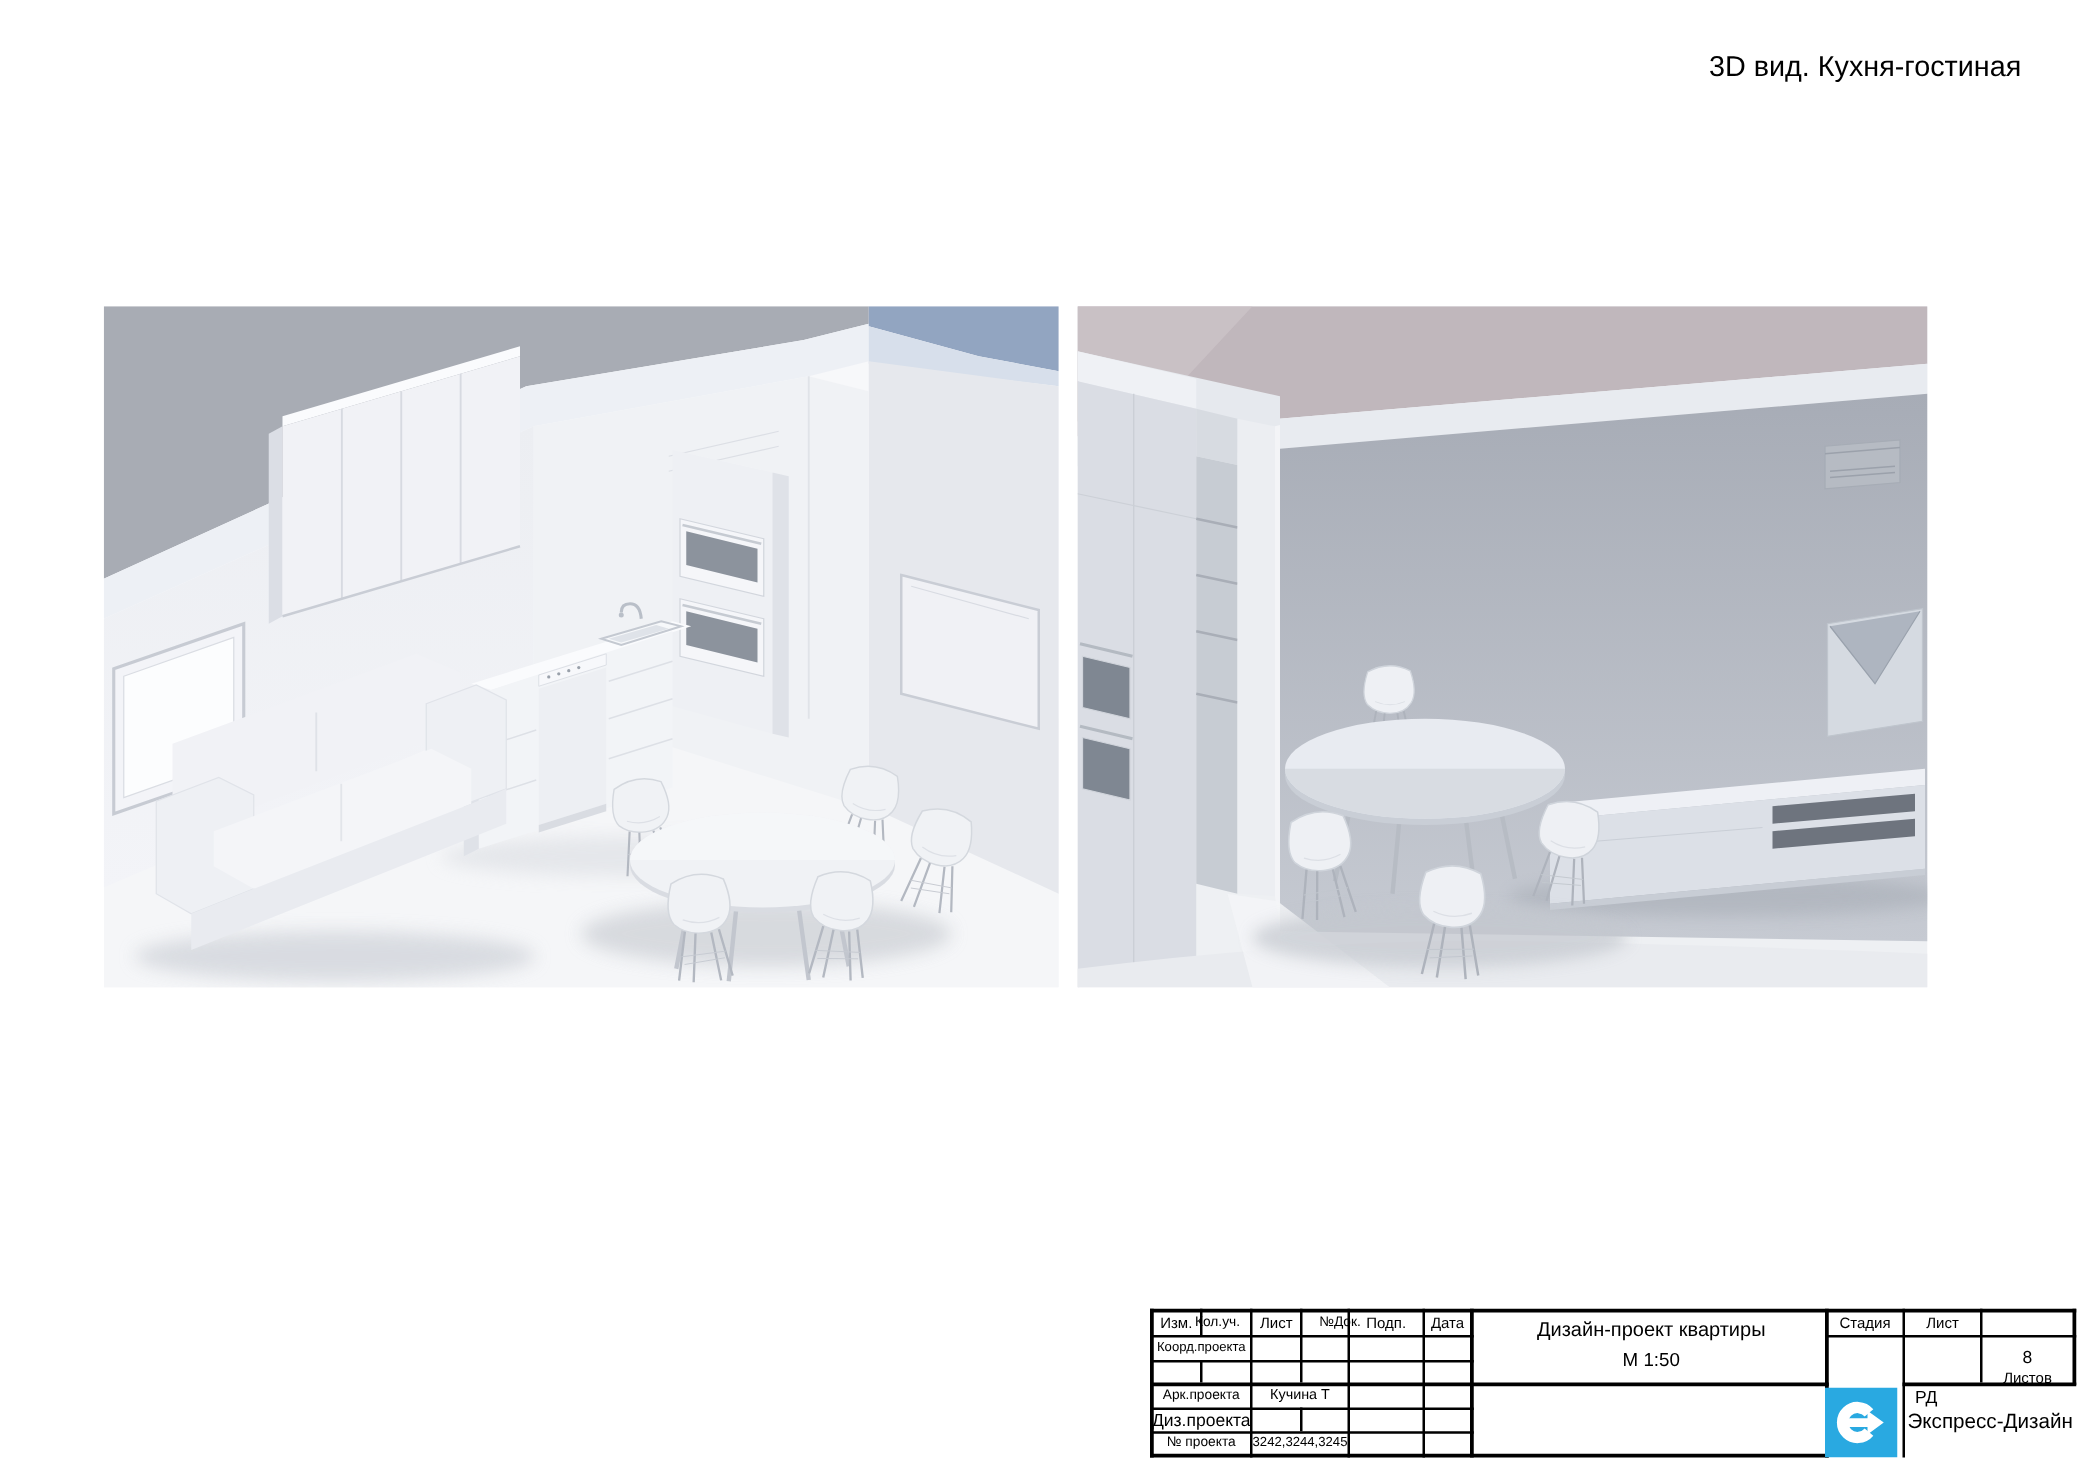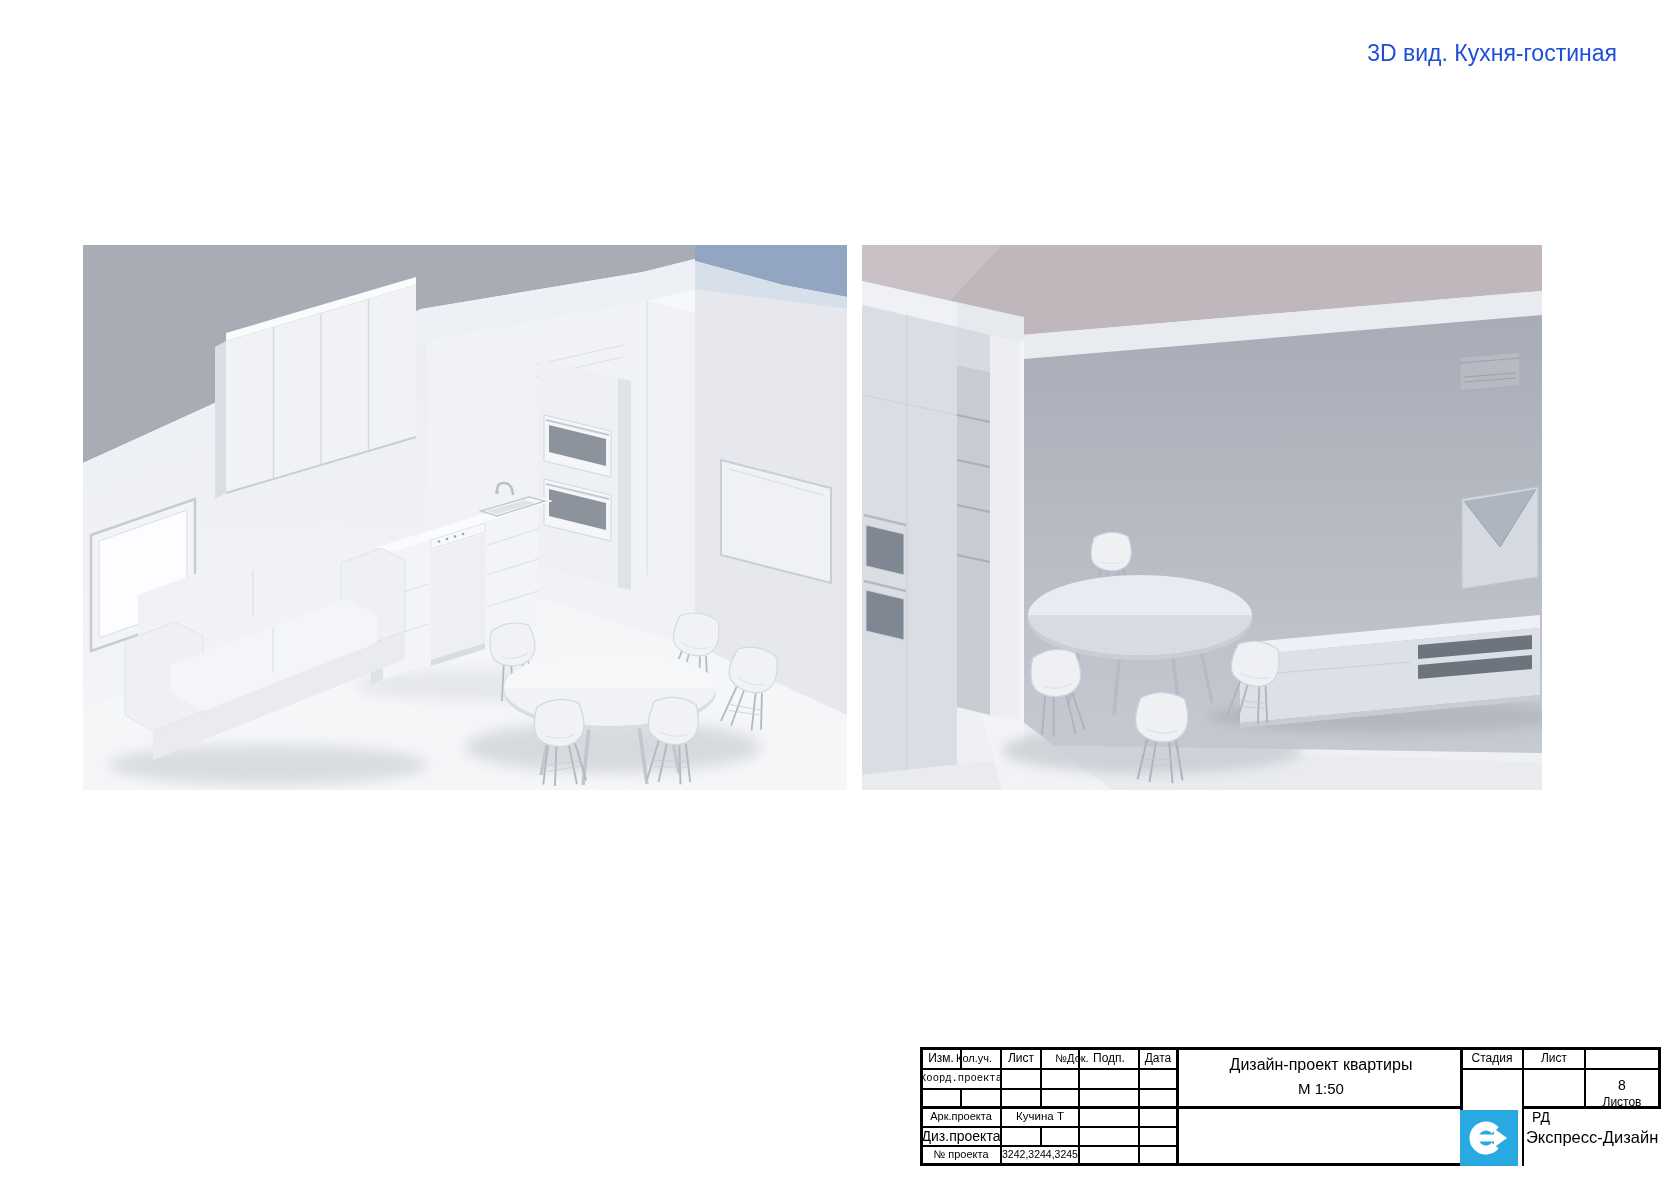--- a/index.html
+++ b/index.html
@@ -1,19 +1,19 @@
 <!DOCTYPE html>
 <html><head>
 <meta charset="utf-8">
 <style>
   html,body{margin:0;padding:0;background:#fff;}
   body{width:1680px;height:1187px;position:relative;overflow:hidden;
        font-family:"Liberation Sans", sans-serif;color:#111;}
   .abs{position:absolute;}
-  #main-title{position:absolute;right:63px;top:40px;font-size:23px;color:#1d4ed8;white-space:nowrap;}
+  #main-title{position:absolute;right:63px;top:40px;font-size:23px;color:#000000;white-space:nowrap;}
   #panel-left{position:absolute;left:83px;top:245px;width:764px;height:545px;}
   #panel-right{position:absolute;left:862px;top:245px;width:680px;height:545px;}
   #titleblock{position:absolute;left:920px;top:1047px;width:741px;height:119px;}
   .ln{position:absolute;background:#000;}
   .tc{position:absolute;display:flex;align-items:center;justify-content:center;
       font-size:12px;color:#000;white-space:nowrap;line-height:1;}
   .tcl{justify-content:flex-start;}
   svg{display:block;}
 </style>
 </head>
@@ -221,21 +221,21 @@
   <div class="ln" style="left:0;top:98px;width:259px;height:2px;"></div>
   <div class="ln" style="left:0;top:116px;width:543px;height:3px;"></div>
 
   <div class="tc" style="left:0;top:3px;width:42px;height:16px;">Изм.</div>
   <div class="tc" style="left:40px;top:3px;width:28px;height:16px;font-size:11px;">Кол.уч.</div>
   <div class="tc" style="left:80px;top:3px;width:42px;height:16px;">Лист</div>
   <div class="tc" style="left:120px;top:3px;width:64px;height:16px;font-size:11px;">№Док.</div>
   <div class="tc" style="left:158px;top:3px;width:62px;height:16px;">Подп.</div>
   <div class="tc" style="left:218px;top:3px;width:40px;height:16px;">Дата</div>
 
-  <div class="tc" style="left:0;top:23px;width:82px;height:16px;font-size:10.5px;font-family:Liberation Mono, monospace;">Коорд.проекта</div>
+  <div class="tc" style="left:0;top:23px;width:82px;height:16px;font-size:10.5px;">Коорд.проекта</div>
   <div class="tc" style="left:0;top:62px;width:82px;height:15px;font-size:11px;">Арк.проекта</div>
   <div class="tc" style="left:80px;top:62px;width:80px;height:15px;font-size:11.5px;">Кучина Т</div>
   <div class="tc" style="left:0;top:81px;width:82px;height:15px;font-size:14px;">Диз.проекта</div>
   <div class="tc" style="left:0;top:100px;width:82px;height:14px;font-size:11px;">№ проекта</div>
   <div class="tc" style="left:80px;top:100px;width:80px;height:14px;font-size:10.5px;">3242,3244,3245</div>
 
   <div class="tc" style="left:262px;top:8px;width:278px;height:20px;font-size:16px;">Дизайн-проект квартиры</div>
   <div class="tc" style="left:262px;top:32px;width:278px;height:18px;font-size:15px;">М 1:50</div>
 
   <div class="tc" style="left:542px;top:3px;width:60px;height:16px;">Стадия</div>

